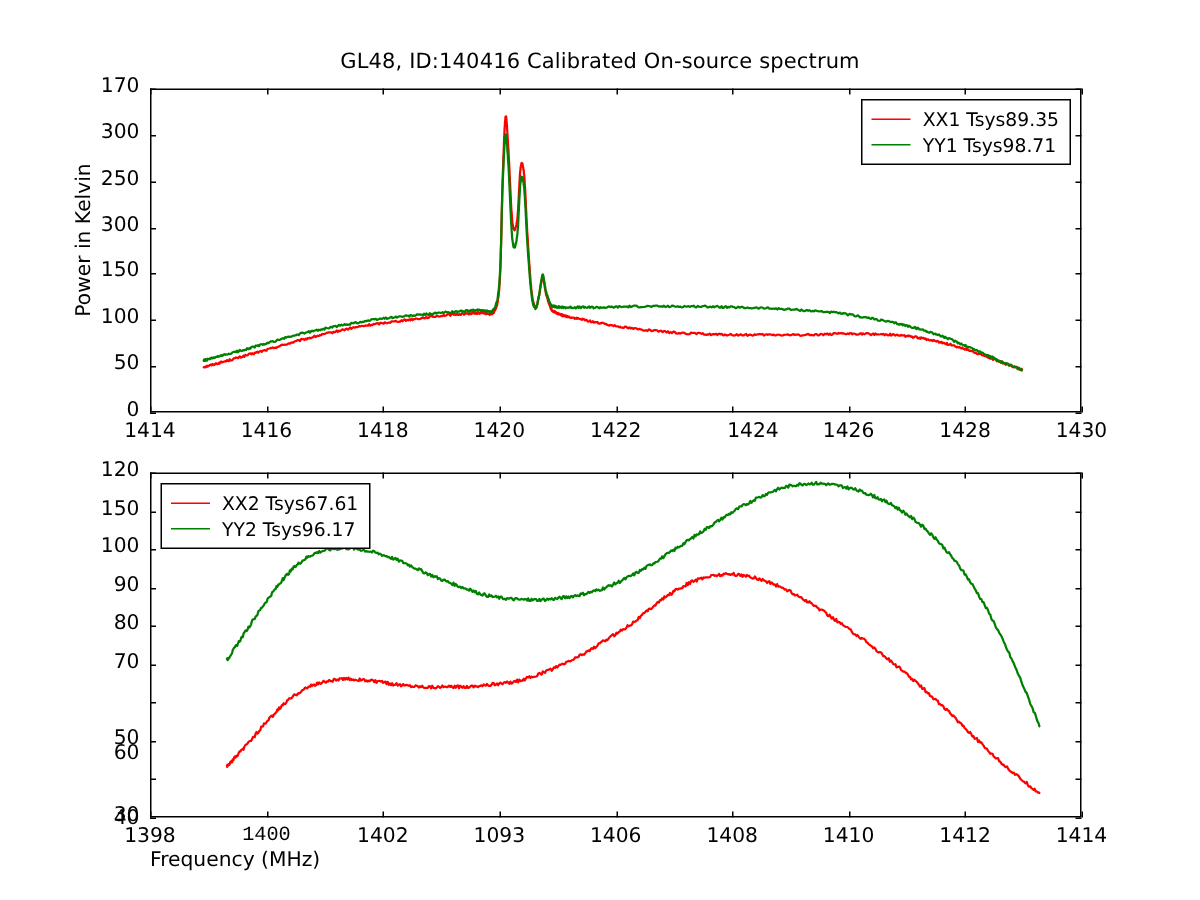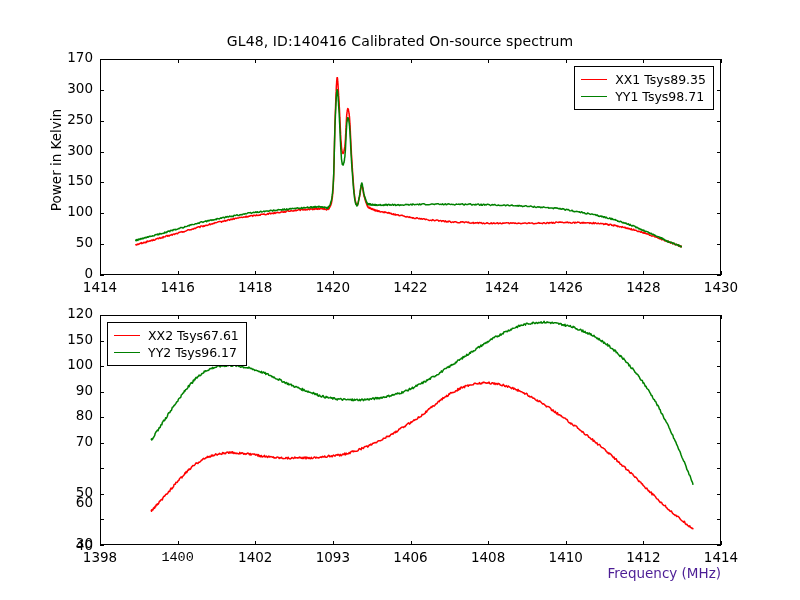--- a/index.html
+++ b/index.html
@@ -27,22 +27,22 @@
     position:absolute;
     font-size:13.5px;color:#000;
     transform-origin:50% 50%;
     white-space:nowrap;
   }
   #ylabel-top{
     left:-44px;top:152px;width:200px;text-align:center;
     transform:rotate(-90deg);
   }
   .xlabel{
-    position:absolute;left:100px;width:621px;text-align:right;
-    font-size:13.5px;color:#4c1d95;
+    position:absolute;left:100px;width:621px;text-align:left;
+    font-size:13.5px;color:#000000;
   }
   #xlabel-bottom{top:565px;}
 
   .ytick-label{
     position:absolute;text-align:right;font-size:13.5px;color:#000;
     white-space:nowrap;line-height:1;
   }
   .xtick-label{
     position:absolute;text-align:center;font-size:13.5px;color:#000000;
     white-space:nowrap;line-height:1;

